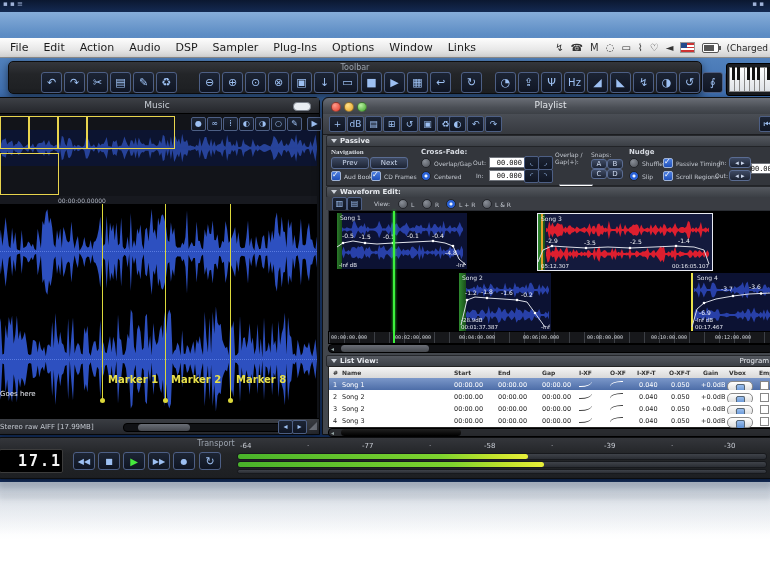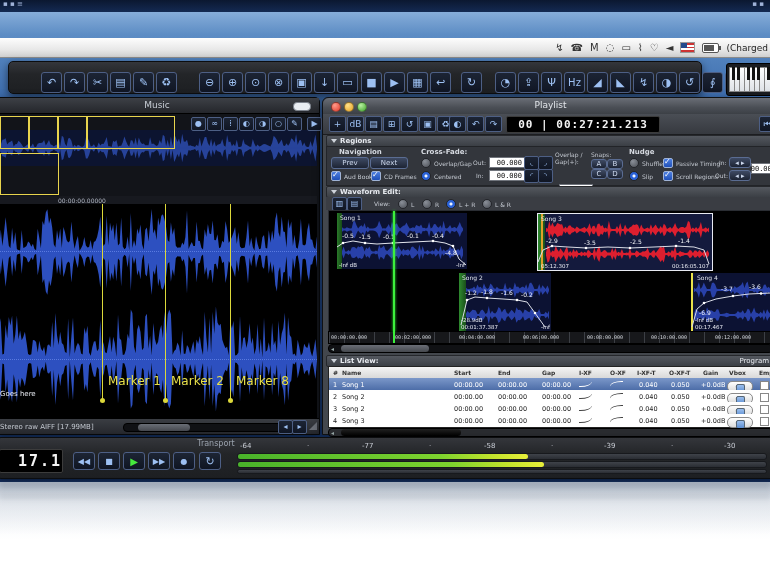--- a/index.html
+++ b/index.html
@@ -28,21 +28,21 @@
   .ib.xs{width:13px;height:12px;font-size:8px;border-radius:2px;}
   .ibrow{display:flex;gap:2px;position:absolute;}
   .seg{font-family:"DejaVu Sans Mono",monospace;font-weight:bold;background:#000;color:#f4f4f4;border:1px solid #3c3c3c;border-radius:2px;display:flex;align-items:center;}
   
   .mwin{left:-6px;top:97px;width:324px;height:336px;background:#121419;border:1px solid #08090b;border-radius:5px 5px 0 5px;box-shadow:0 3px 10px rgba(0,0,0,.5);}
   .mtitle{height:15px;background:linear-gradient(180deg,#3d4046,#24262b);border-bottom:1px solid #000;position:relative;}
   .mtitle .t{position:absolute;left:0;right:0;top:2px;text-align:center;font-size:9px;color:#c6ccd4;}
   .mpill{position:absolute;right:8px;top:4px;width:16px;height:7px;background:#e9edf2;border-radius:4px;border:1px solid #7c828c;}
   .wave{position:relative;overflow:hidden;}
   .selbox{position:absolute;border:1px solid #e8d44d;}
-  .ylab{position:absolute;color:#e8e04a;font-size:12px;white-space:nowrap;}
+  .ylab{position:absolute;color:#e8e04a;font-size:10px;white-space:nowrap;font-weight:bold;}
   .wlab{position:absolute;color:#e6e9f0;font-size:6px;white-space:nowrap;}
   .mline{position:absolute;width:1px;background:#dcd83a;}
   .mdot{position:absolute;width:5px;height:5px;border-radius:50%;background:#dcd83a;}
   .mstatus{position:absolute;left:0;right:0;bottom:0;height:15px;background:linear-gradient(180deg,#3a3d43,#26282d);border-top:1px solid #000;color:#c2c7cf;font-size:7px;}
   .scrollh{position:absolute;height:7px;background:#101114;border:1px solid #000;border-radius:4px;}
   .scrollh .thumb{position:absolute;top:0;height:100%;background:linear-gradient(180deg,#6a6e76,#45484e);border-radius:4px;}
   
   .pwin{left:322px;top:97px;width:455px;height:336px;background:#43474d;border:1px solid #101113;border-radius:6px 0 0 0;box-shadow:0 3px 10px rgba(0,0,0,.5);}
   .ptitle{height:16px;background:linear-gradient(180deg,#6a6e76,#4a4e55 60%,#3c4046);border-bottom:1px solid #17181b;position:relative;border-radius:6px 0 0 0;}
   .ptitle .t{position:absolute;left:0;right:0;top:2px;text-align:center;font-size:9px;color:#e2e5ea;}
@@ -101,36 +101,49 @@
 <body>
 
 <div id="screen">
 
   <div class="abs topstrip">
     <span style="color:#9fb2d8">▪ ▪ ≡</span>
     <span style="float:right;margin-right:6px;color:#9fb2d8">▪ ▪</span>
   </div>
 
   <div class="abs menubar">
+    <div class="menus">
+      <span>File</span>
+      <span>Edit</span>
+      <span>Action</span>
+      <span>Audio</span>
+      <span>DSP</span>
+      <span>Sampler</span>
+      <span>Plug-Ins</span>
+      <span>Options</span>
+      <span>Window</span>
+      <span>Links</span>
+    </div>
     <div class="status">
       <span>↯</span>
       <span>☎</span>
       <span>M</span>
       <span>◌</span>
       <span>▭</span>
       <span>⌇</span>
       <span>♡</span>
       <span>◄</span>
       <span class="flag"></span>
       <span class="battery"></span>
       <span class="charged">(Charged</span>
     </div>
   </div>
 
   <div class="abs dwin" style="left:8px;top:61px;width:692px;height:31px;">
+    <div class="wintitle">Toolbar</div>
     <div class="ibrow" style="left:32px;top:10px;">
       <span class="ib">↶</span>
       <span class="ib">↷</span>
       <span class="ib">✂</span>
       <span class="ib">▤</span>
       <span class="ib">✎</span>
       <span class="ib">♻</span>
     </div>
     <div class="ibrow" style="left:190px;top:10px;">
       <span class="ib">⊖</span>
@@ -281,31 +294,30 @@
         <span class="ib s">⊞</span>
         <span class="ib s">↺</span>
         <span class="ib s">▣</span>
         <span class="ib s">♻</span>
       </div>
       <div class="ibrow" style="left:126px;top:2px;gap:1px;">
         <span class="ib s">◐</span>
         <span class="ib s">↶</span>
         <span class="ib s">↷</span>
       </div>
-      <div class="seg" style="position:absolute;left:183px;top:2px;width:152px;height:15px;font-size:11px;justify-content:center;letter-spacing:1px;">00 | 00:27:21.213</div>
       <span class="ib s" style="position:absolute;right:2px;top:2px;">⏮</span>
     </div>
 
     <div class="sechdr" style="top:37px;width:446px;">
       <span class="tri"></span>
-      <span>Regions</span>
+      <span>Passive</span>
     </div>
     <div class="abs" style="left:3px;top:48px;width:449px;height:38px;background:#33363c;border:1px solid #222428;">
 
-      <span class="glabel abs" style="left:12px;top:1px;">Navigation</span>
+      <span class="glabel abs" style="left:4px;top:1px;font-family:Liberation Serif, serif;">Navigation</span>
       <span class="pbtn" style="position:absolute;left:4px;top:10px;width:36px;height:10px;">Prev</span>
       <span class="pbtn" style="position:absolute;left:43px;top:10px;width:36px;height:10px;">Next</span>
       <div class="ckrow abs" style="left:4px;top:24px;">
         <span class="chk"></span>
         <span class="slabel">Aud Book</span>
       </div>
       <div class="ckrow abs" style="left:44px;top:24px;">
         <span class="chk"></span>
         <span class="slabel">CD Frames</span>
       </div>

